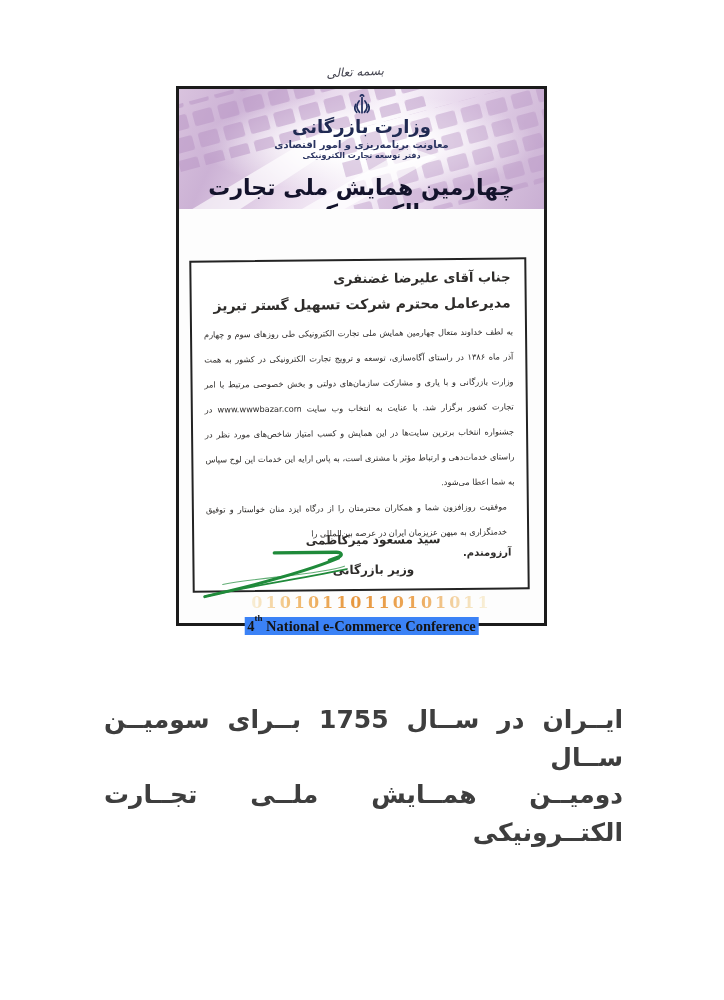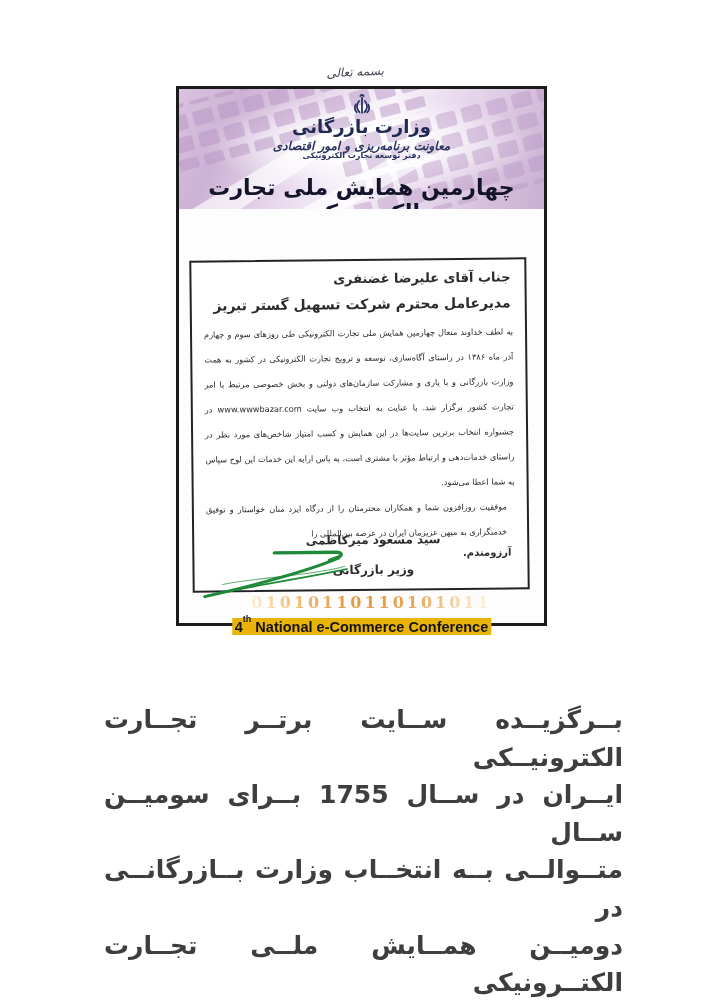--- a/index.html
+++ b/index.html
@@ -22,21 +22,21 @@
   .scan-header {
     position:absolute; top:0; left:0; width:100%; height:120px; overflow:hidden;
     background:
       radial-gradient(ellipse 64% 58% at 52% 46%, rgba(255,255,255,.96) 22%, rgba(255,255,255,0) 72%),
       linear-gradient(115deg,#d9c3de 0%,#ccb2d5 16%,#e8d9ec 36%,#f7f1f9 52%,#e6d6eb 70%,#d5bfdc 86%,#c9afd3 100%);
   }
   .keys-svg { position:absolute; top:0; left:0; }
   .hdr-line { position:absolute; left:0; right:0; text-align:center; direction:rtl; z-index:2; }
   .emblem { position:absolute; top:5px; left:50%; transform:translateX(-50%); z-index:2; }
   .ministry { top:27px; font-size:18px; font-weight:700; color:#202a52; }
-  .deputy   { top:50px; font-size:12px; font-weight:700; color:#2a3460;font-style:italic; }
+  .deputy   { top:50px; font-size:10px; font-weight:700; color:#2a3460; }
   .office   { top:62px; font-size:8px;   font-weight:700; color:#2a3460; }
   .conf-title { top:86px; font-size:22px; font-weight:700; color:#13132b; }
   .conf-date  { top:130px; font-size:10px; font-weight:700; color:#17172e; }
   .dots {
     position:absolute; top:158px; left:50%; transform:translateX(-50%);
     width:254px; height:9px; z-index:2;
     background-image:
       repeating-linear-gradient(90deg,#3b3b3b 0 1.6px,transparent 1.6px 3.4px),
       repeating-linear-gradient(90deg,#3b3b3b 0 1.6px,transparent 1.6px 3.4px);
     background-size:100% 3px,100% 3px;
@@ -70,22 +70,22 @@
   .binary {
     position:absolute; top:504px; left:50%; transform:translateX(-50%); margin-left:10px;
     font-family:"DejaVu Serif", serif; font-weight:700; font-size:16px; letter-spacing:3px;
     background:linear-gradient(90deg,#f8eed6 0%,#f2c17b 16%,#e7973f 42%,#eca656 68%,#f6e6c4 92%,#faf3e0 100%);
     -webkit-background-clip:text; background-clip:text;
     -webkit-text-fill-color:transparent; color:transparent;
     white-space:nowrap; z-index:2;
   }
   .doc-footer {
     position:absolute; bottom:-12px; left:50%; transform:translateX(-50%);
-    background:#eab308; padding:0 3px; white-space:nowrap;
-    font-family:Liberation Sans, sans-serif; font-size:14.5px; font-weight:700; color:#141414;
+    background:#3b82f6; padding:0 3px; white-space:nowrap;
+    font-family:Liberation Serif, serif; font-size:14.5px; font-weight:700; color:#141414;
     z-index:4;
   }
   .doc-footer sup { font-size:9px; position:relative; top:-4px; }
 
   
   .caption {
     position:absolute; top:701px; left:104px; width:519px;
     direction:rtl; color:#3e3e3e; font-weight:700; font-size:25px;
     overflow:hidden;
   }
@@ -157,18 +157,16 @@
       <div class="signer-title">وزیر بازرگانی</div>
     </div>
   </div>
 
   <div class="binary">01010110110101011</div>
 
   <div class="doc-footer"><span>4</span><sup>th</sup><span> National e-Commerce Conference</span></div>
 </div>
 
 <div class="caption" dir="rtl">
-  <div class="caption-line">بــرگزیــده ســایت برتــر تجــارت الکترونیــکی</div>
   <div class="caption-line">ایــران در ســال 1755 بــرای سومیــن ســال</div>
-  <div class="caption-line">متــوالــی بــه انتخــاب وزارت بــازرگانــی در</div>
   <div class="caption-line">دومیــن همــایش ملــی تجــارت الکتــرونیکی</div>
 
 </div>
 
 </body></html>

